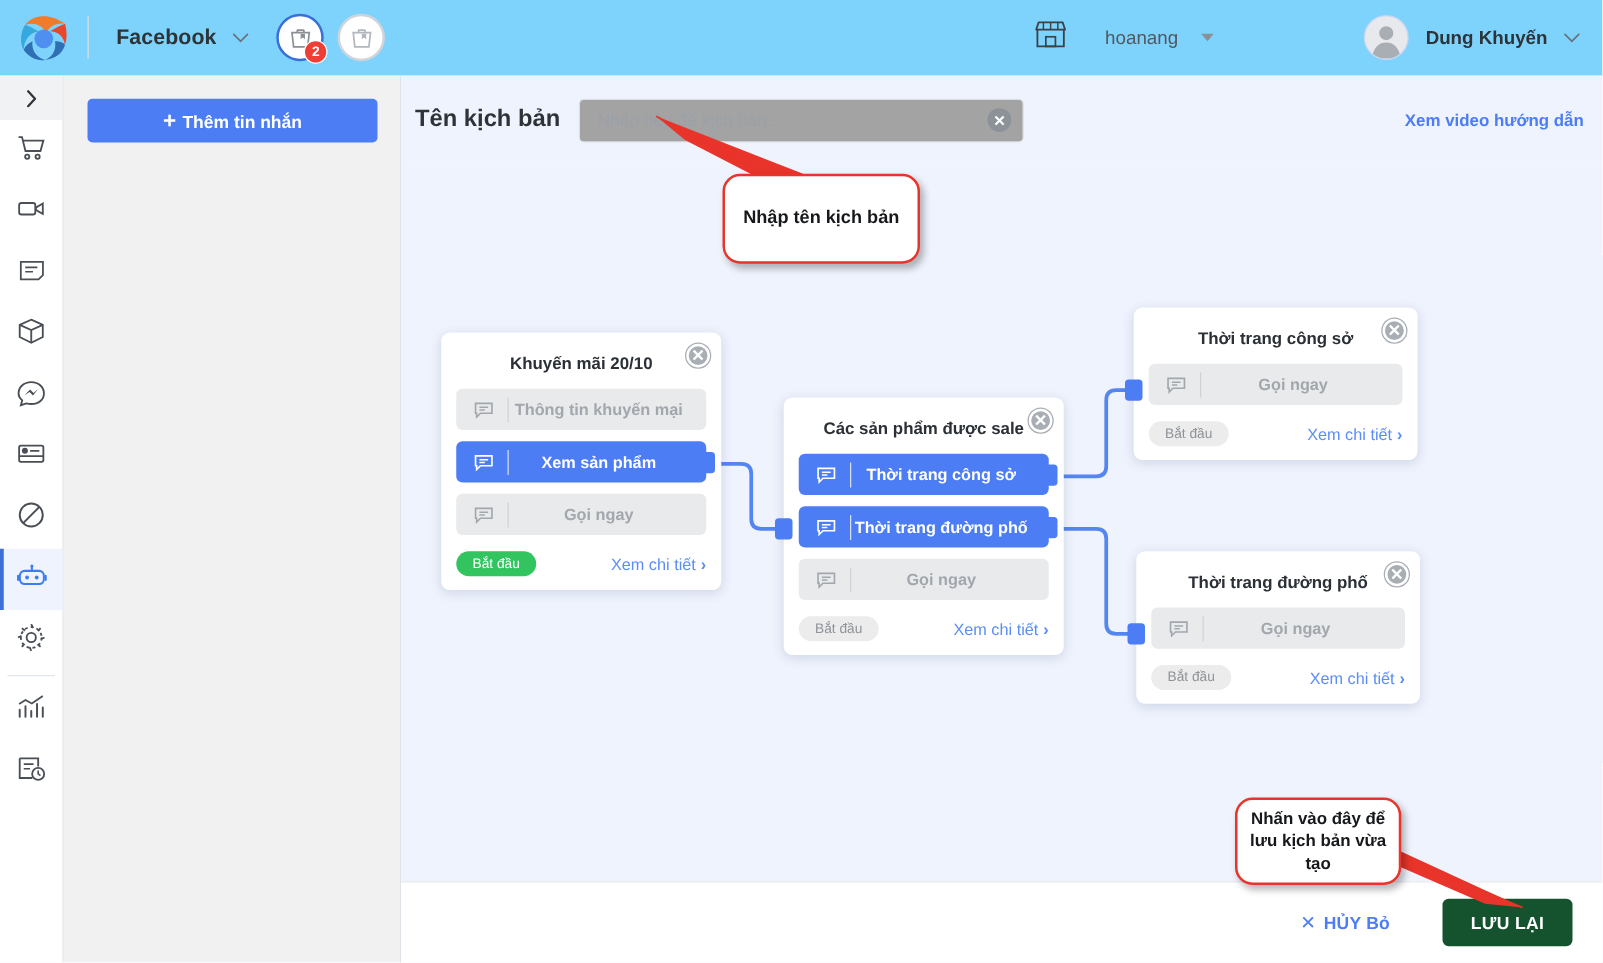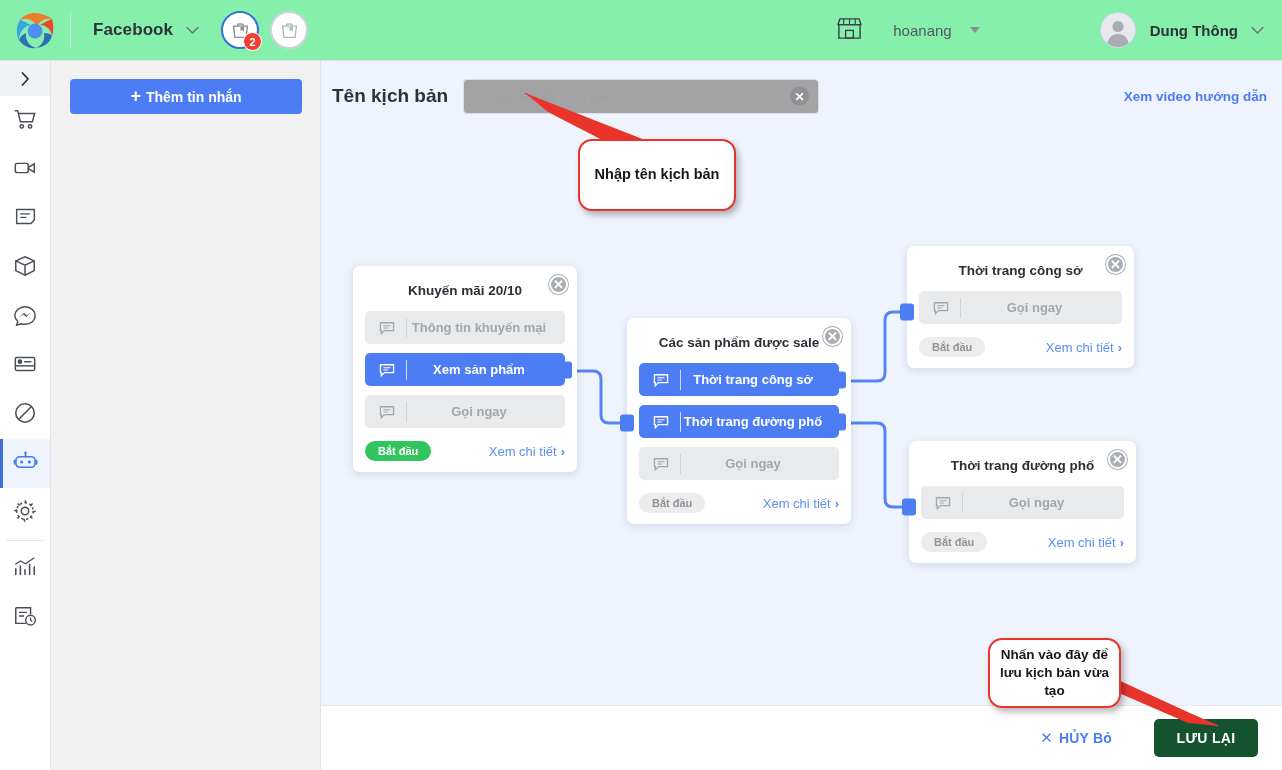--- a/index.html
+++ b/index.html
@@ -6,21 +6,21 @@
   html, body {
     width: 1282px; height: 770px;
     font-family: "Liberation Sans", sans-serif;
     background: #ffffff; overflow: hidden;
   }
   #app { position: relative; width: 1282px; height: 770px; background: #fff; }
 
   
   .header {
     position: absolute; left: 0; top: 0; width: 1282px; height: 61px;
-    background: #86efac; border-bottom: 1px solid #dfe3e8;
+    background: #7dd3fc; border-bottom: 1px solid #dfe3e8;
     display: flex; align-items: center;
   }
   .logo { margin-left: 14px; width: 42px; height: 42px; position: relative; }
   .hdr-divider { width: 1px; height: 34px; background: #dcdfe3; margin-left: 14px; }
   .app-name {
     margin-left: 22px; font-size: 17px; font-weight: bold; color: #2e3338; letter-spacing: .1px;
   }
   .chev { margin-left: 13px; color: #6b7177; font-size: 13px; }
   .page-icons { display: flex; align-items: center; margin-left: 22px; gap: 11px; }
   .page-icon {
@@ -149,21 +149,21 @@
   .btn-row.gray .btn-label { color: #a2a7ad; }
   .btn-row.blue .btn-label { color: #fff; }
   .btn-plug {
     position: absolute; right: -7px; top: 50%; transform: translateY(-50%);
     width: 14px; height: 17px; background: #4c7df4; border-radius: 3px;
   }
   .node-foot {
     display: flex; align-items: center; justify-content: space-between; margin-top: 13px;
   }
   .pill {
-    font-size: 11px; font-weight: bold; border-radius: 11px; padding: 4px 13px; text-align: center;
+    font-size: 11px; font-weight: normal; border-radius: 11px; padding: 4px 13px; text-align: center;
   }
   .pill.green { background: #32c45f; color: #fff; }
   .pill.grey { background: #ececec; color: #8f949a; }
   .detail-link { font-size: 13px; color: #5a8df5; cursor: pointer; }
   .detail-link .arrow { margin-left: 4px; font-weight: bold; }
   .in-plug {
     position: absolute; left: -7px; top: 50%; transform: translateY(-50%);
     width: 14px; height: 17px; background: #4c7df4; border-radius: 3px;
   }
 
@@ -256,21 +256,21 @@
         <span class="shop-name">hoanang</span>
         <span class="caret-down"></span>
       </div>
       <div class="user-block">
         <div class="avatar">
           <svg width="32" height="32" viewBox="0 0 32 32">
             <circle cx="16" cy="11.5" r="5.6" fill="#a9aeb4"></circle>
             <path d="M4.5 32 C5.5 22.5 10.5 19 16 19 C21.5 19 26.5 22.5 27.5 32Z" fill="#a9aeb4"></path>
           </svg>
         </div>
-        <span class="user-name">Dung Thông</span>
+        <span class="user-name">Dung Khuyến</span>
         <span class="user-chev">
           <svg width="13" height="9" viewBox="0 0 13 9">
               <path d="M1 1.5 L6.5 7 L12 1.5" stroke="#6b7177" stroke-width="1.4" fill="none" stroke-linecap="round"></path>
             </svg>
         </span>
       </div>
     </div>
   </div>
 
   <div class="rail">

